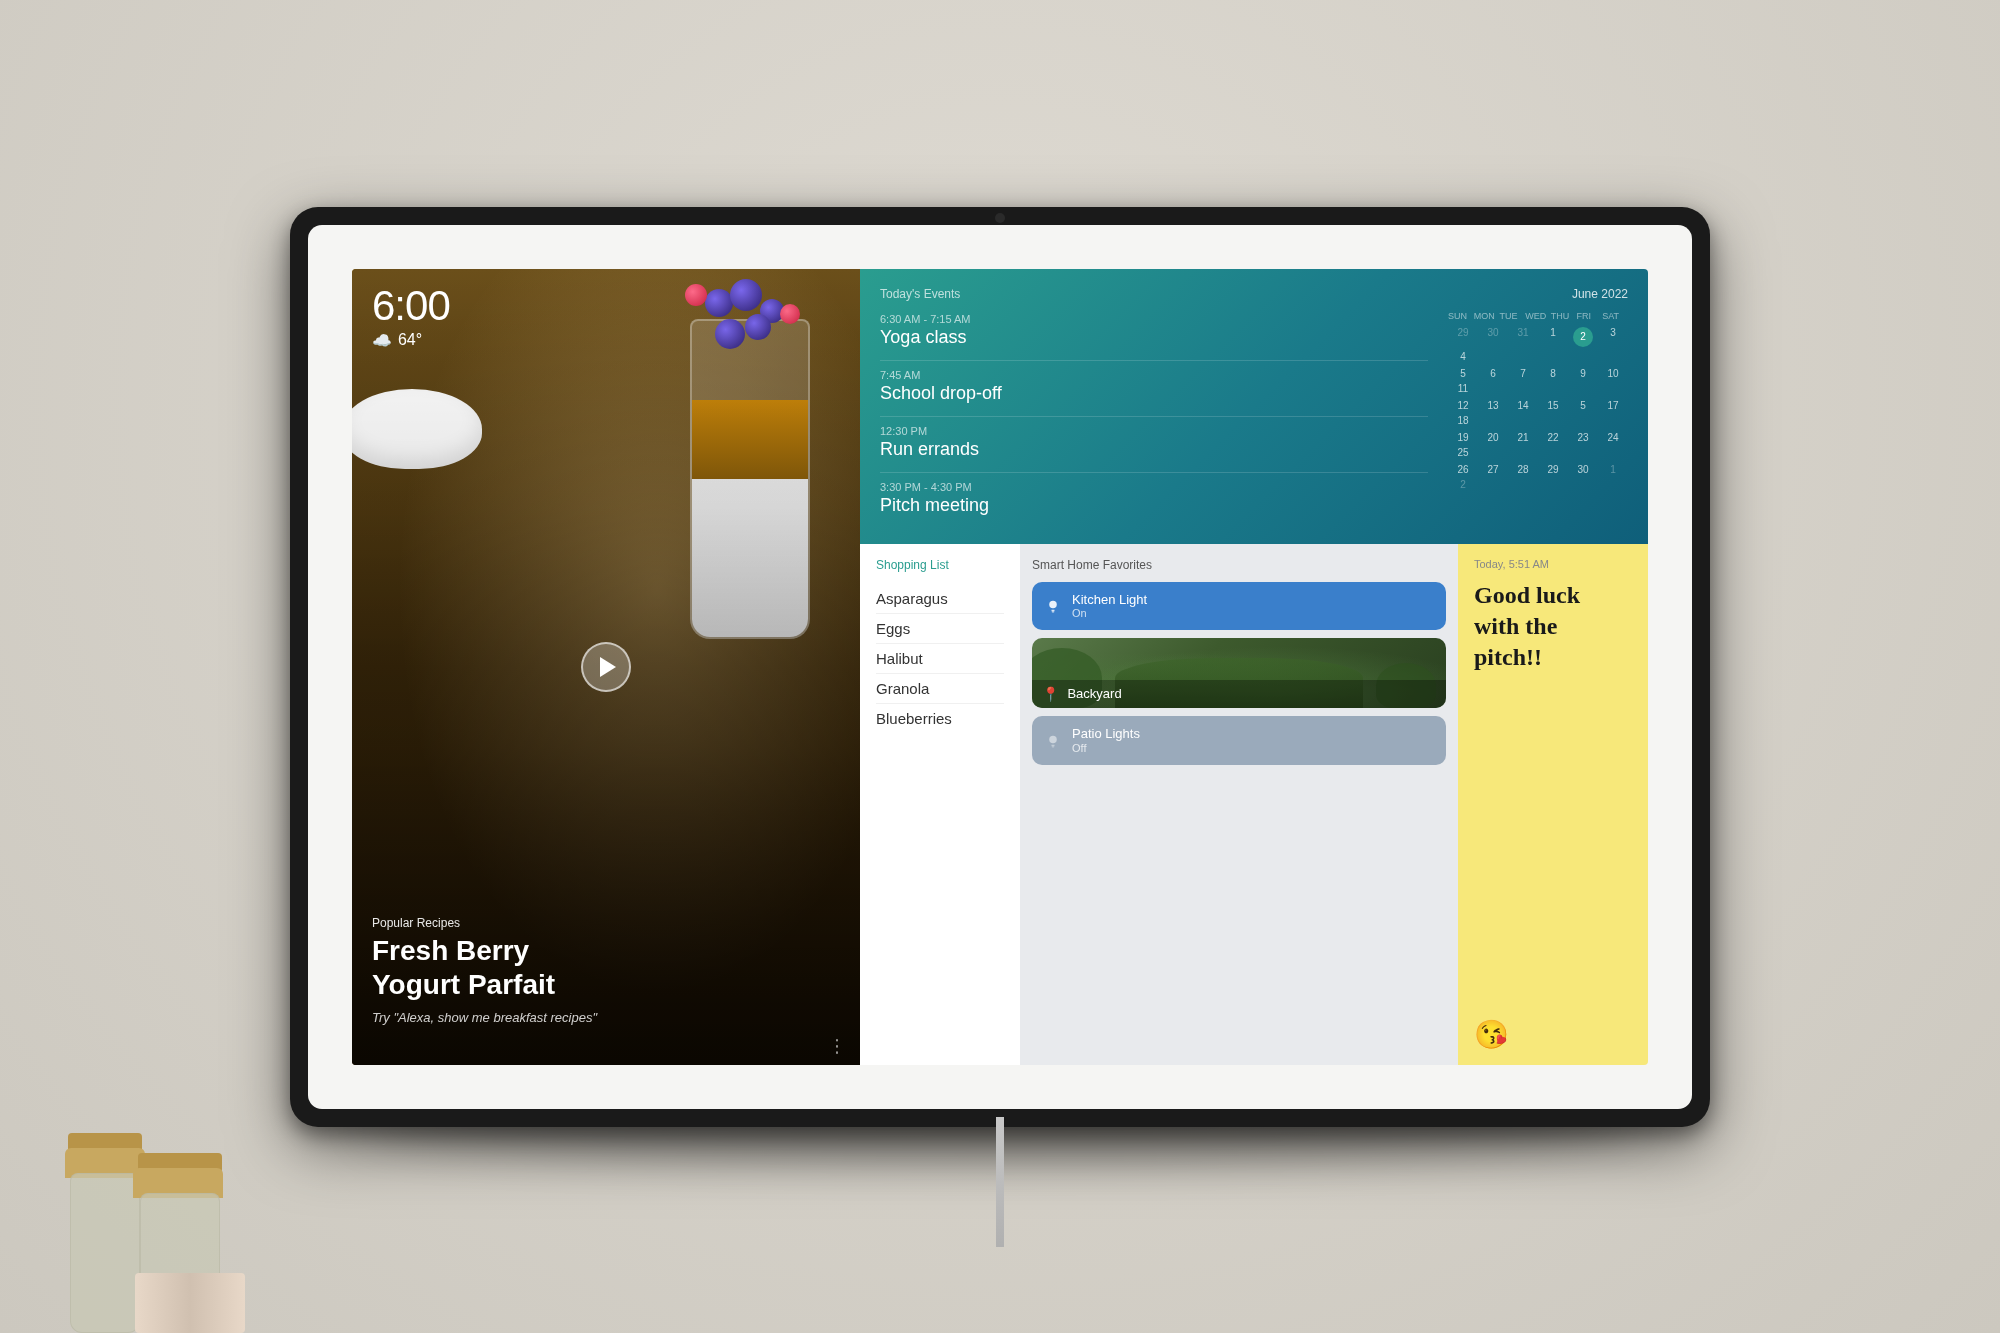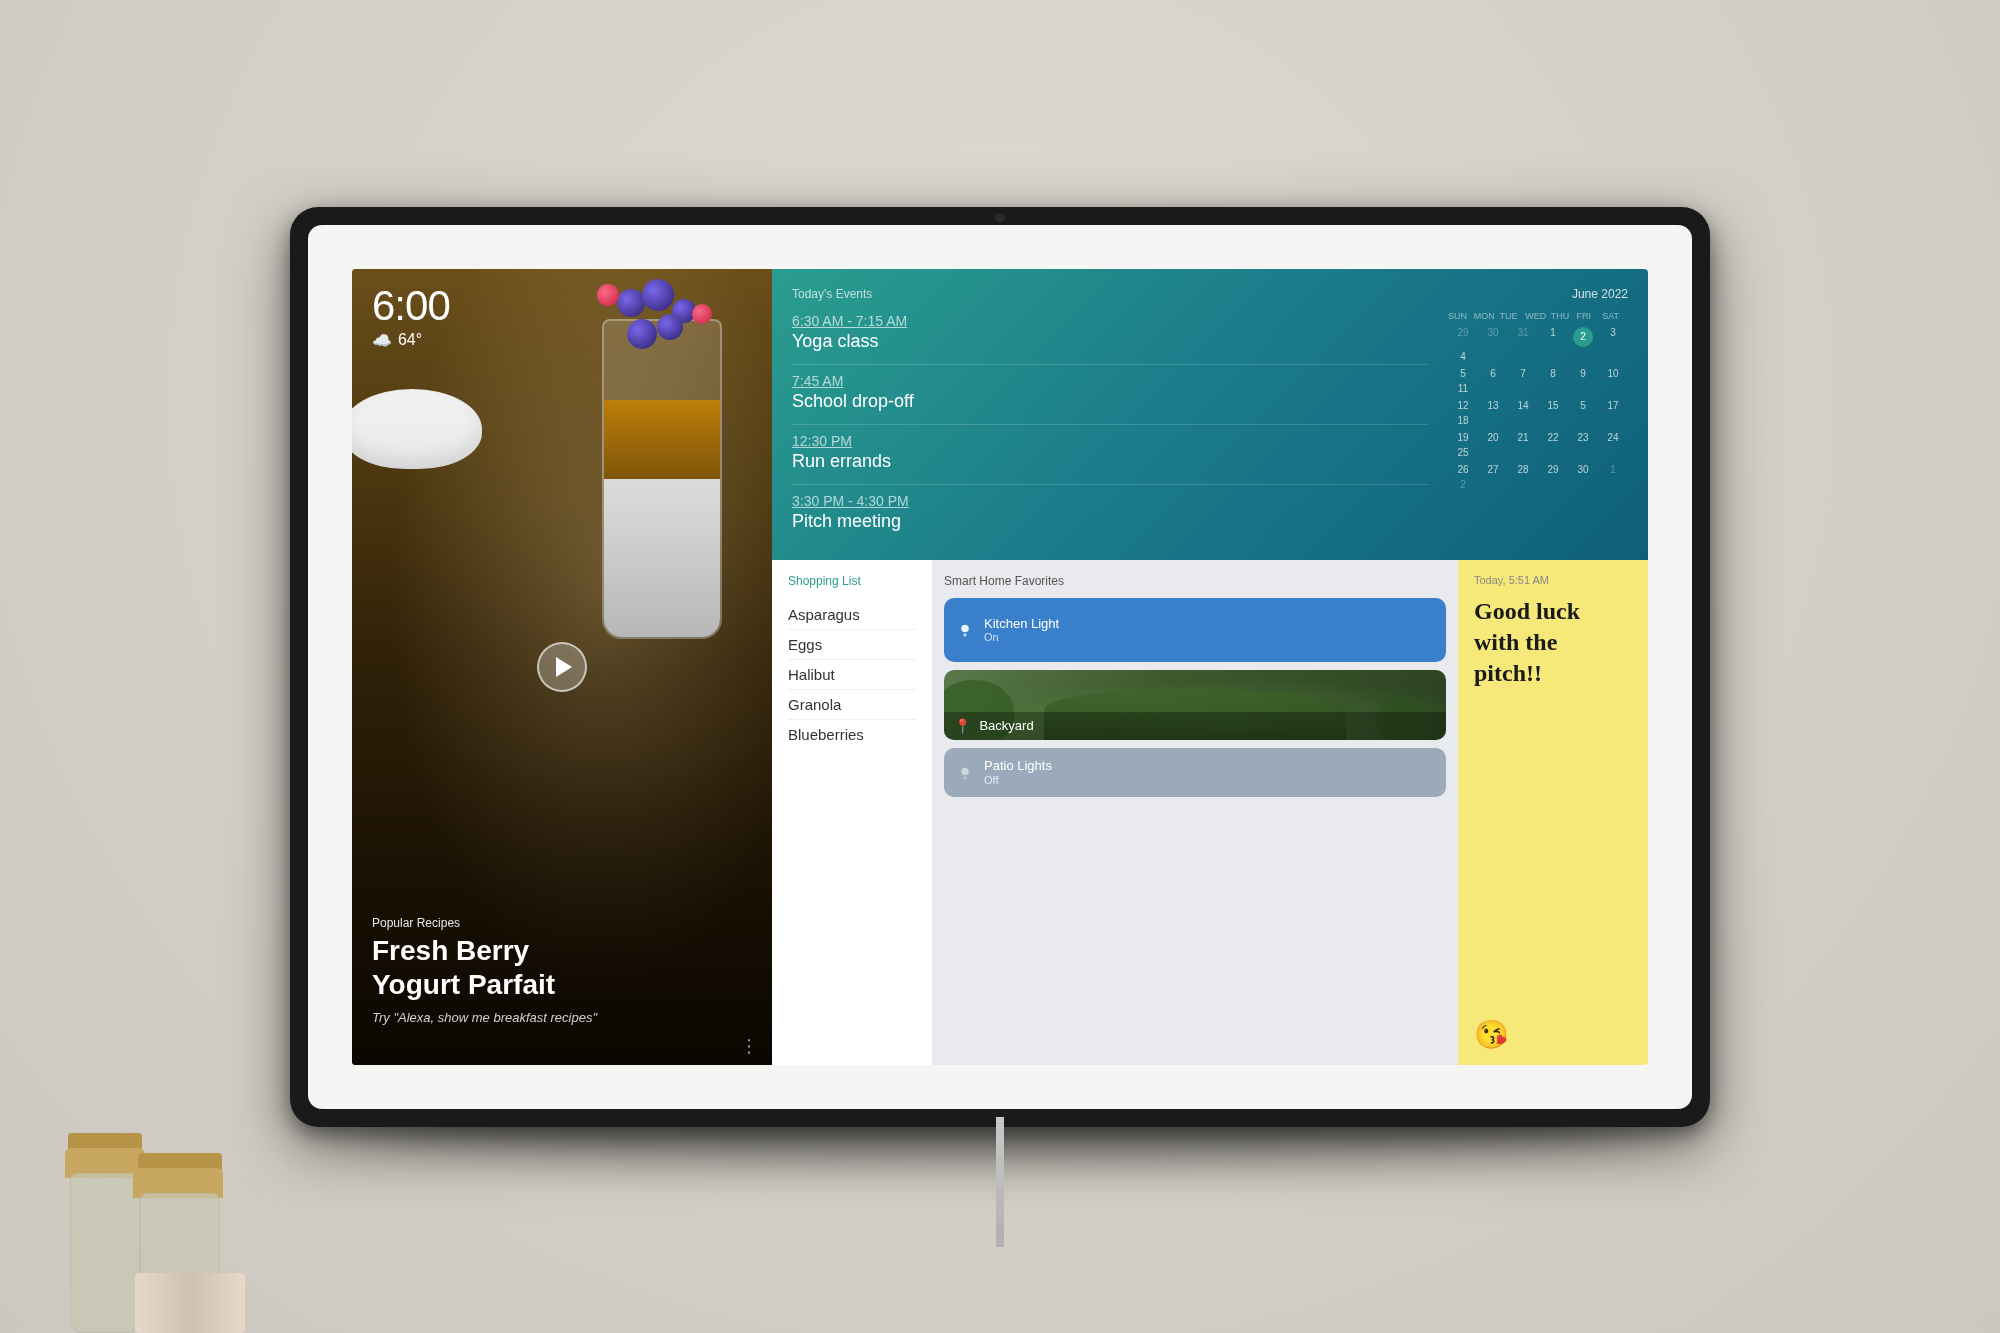--- a/index.html
+++ b/index.html
@@ -78,21 +78,21 @@
       right: 44px;
       bottom: 44px;
       border-radius: 4px;
       overflow: hidden;
       display: flex;
     }
 
     
     .left-panel {
       position: relative;
-      width: 420px;
+      width: 508px;
       flex-shrink: 0;
       background: linear-gradient(135deg, #8B6914 0%, #5a4010 30%, #3d2a0a 100%);
       overflow: hidden;
     }
 
     .left-panel-bg {
       position: absolute;
       inset: 0;
       background:
         radial-gradient(ellipse at 60% 40%, rgba(255,220,150,0.3) 0%, transparent 60%),
@@ -301,23 +301,22 @@
       margin-bottom: 12px;
       text-transform: none;
     }
 
     .event-item {
       margin-bottom: 12px;
     }
 
     .event-time {
       color: rgba(255,255,255,0.65);
-      font-size: 14px;
+      font-size: 11px;
       margin-bottom: 2px;
-      text-decoration: underline;
     }
 
     .event-name {
       color: white;
       font-size: 18px;
       font-weight: 500;
     }
 
     .event-divider {
       height: 1px;
@@ -428,21 +427,21 @@
     }
 
     .smarthome-card {
       border-radius: 10px;
       overflow: hidden;
       cursor: pointer;
     }
 
     .smarthome-card.active {
       background: #3a7fcb;
-      padding: 18px 12px;
+      padding: 10px 12px;
       display: flex;
       align-items: center;
       gap: 10px;
     }
 
     .smarthome-card.inactive {
       background: #9aaabb;
       padding: 10px 12px;
       display: flex;
       align-items: center;

